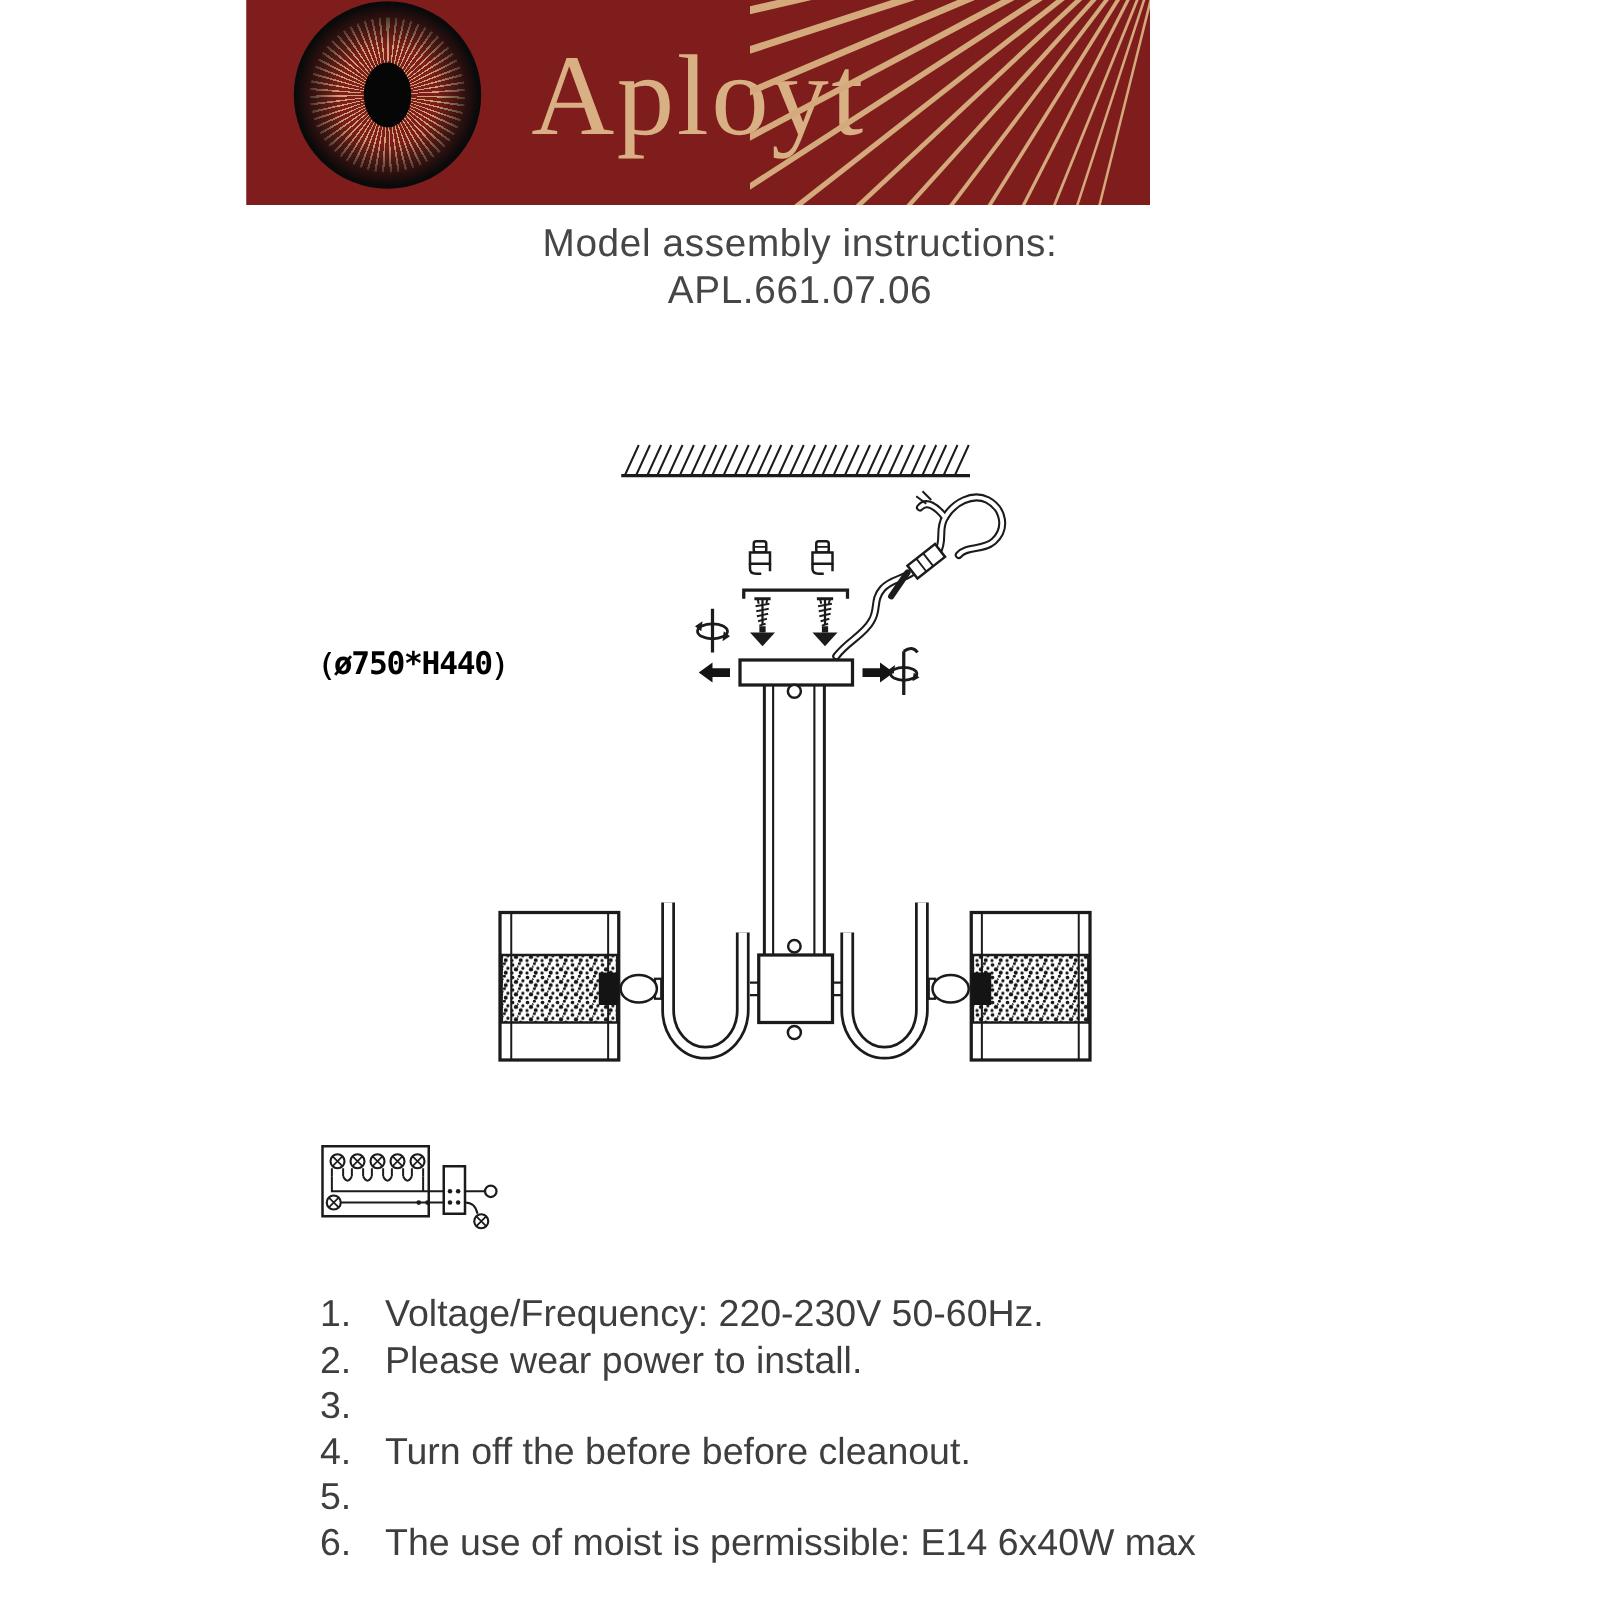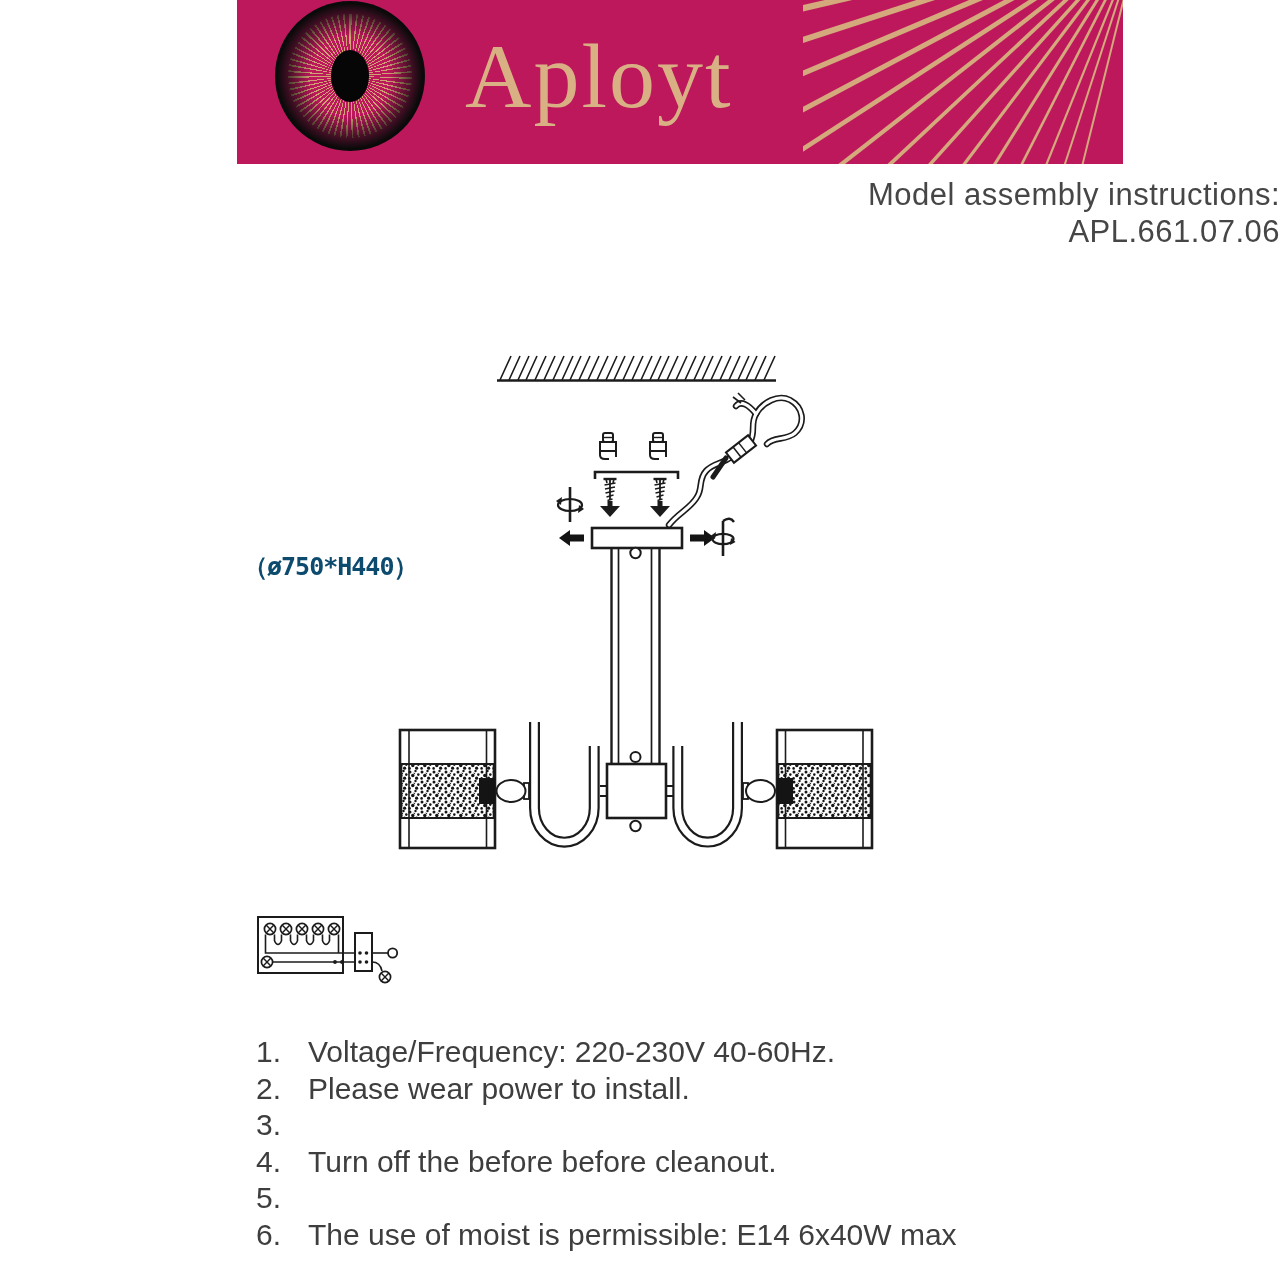--- a/index.html
+++ b/index.html
@@ -1,33 +1,33 @@
 <!DOCTYPE html>
 <html><head>
 <meta charset="utf-8">
 <style>
   html,body{margin:0;padding:0;background:#e9e9e9;}
   .page{position:relative;width:1280px;height:1280px;background:#ffffff;overflow:hidden;
         font-family:"Liberation Sans",sans-serif;}
   
-  .banner{position:absolute;left:197px;top:0;width:886px;height:164px;background:#be185d;overflow:hidden;margin-left:40px;}
+  .banner{position:absolute;left:197px;top:0;width:723px;height:164px;background:#7f1d1d;overflow:hidden;}
   .sunburst{position:absolute;left:51px;top:14px;width:124px;height:124px;border-radius:50%;
             background:repeating-conic-gradient(#cfa373 0deg 1.7deg, rgba(10,10,10,0) 1.7deg 5.7deg);}
   .sunburst-fade{position:absolute;left:38px;top:1px;width:150px;height:150px;border-radius:50%;
             background:radial-gradient(closest-side, rgba(10,10,10,0) 0%, rgba(10,10,10,0) 52%, #0a0a0a 97%);}
   .sunburst-core{position:absolute;left:94px;top:50px;width:38px;height:52px;border-radius:50%;background:#060606;}
   .logo-text{position:absolute;left:228px;top:26px;font-family:"Liberation Serif",serif;
              font-size:92px;line-height:100px;letter-spacing:2px;color:#d9b084;}
   .corner-rays{position:absolute;right:0;top:0;}
   
-  .titles{position:absolute;left:0;top:176px;width:100%;text-align:right;
+  .titles{position:absolute;left:0;top:176px;width:100%;text-align:center;
           font-size:31px;line-height:37px;color:#464646;letter-spacing:.5px;}
   
   .dim-label{position:absolute;left:243px;top:514px;font-family:"DejaVu Sans Mono",monospace;
-             font-weight:bold;font-size:25px;color:#0c4a6e;letter-spacing:-1px;margin-top:36px;}
+             font-weight:bold;font-size:25px;color:#000000;letter-spacing:-1px;}
   .main-svg{position:absolute;left:380px;top:348px;}
   .wiring-svg{position:absolute;left:250px;top:908px;}
   
   .instructions{position:absolute;left:256px;top:1034px;width:830px;
                 font-size:30px;line-height:36.5px;color:#3e3e3e;}
   .instr-row{display:flex;}
   .instr-num{width:52px;flex:0 0 52px;}
 </style>
 </head>
 <body>
@@ -223,21 +223,21 @@
         <circle cx="366.5" cy="953" r="1.8"></circle>
       <circle cx="360" cy="962" r="1.8"></circle>
         <circle cx="366.5" cy="962" r="1.8"></circle>
     </g>
     <circle cx="392.6" cy="953" r="4.6" fill="#fff" stroke="#1b1b1b" stroke-width="1.8"></circle>
   </svg>
 
   <div class="instructions">
     <div class="instr-row">
       <span class="instr-num">1.</span>
-      <span>Voltage/Frequency: 220-230V 40-60Hz.</span>
+      <span>Voltage/Frequency: 220-230V 50-60Hz.</span>
     </div>
     <div class="instr-row">
       <span class="instr-num">2.</span>
       <span>Please wear power to install.</span>
     </div>
     <div class="instr-row">
       <span class="instr-num">3.</span>
     </div>
     <div class="instr-row">
       <span class="instr-num">4.</span>

